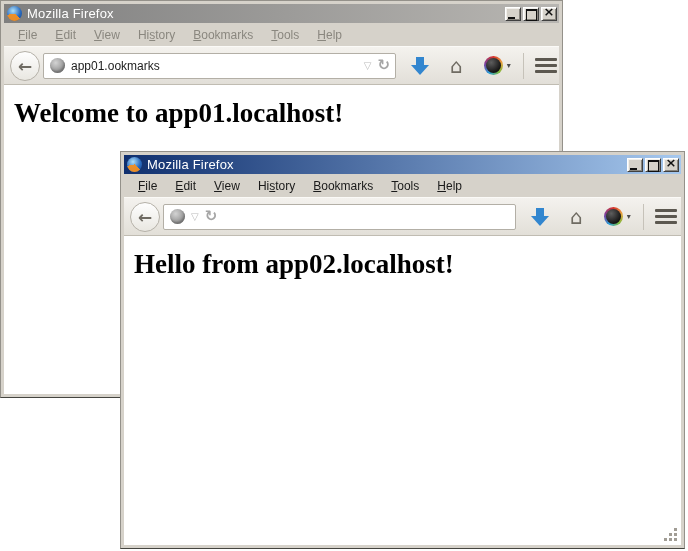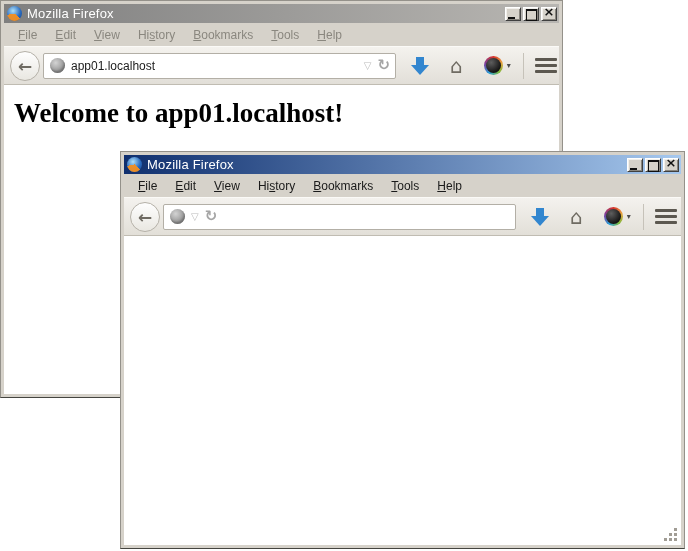--- a/index.html
+++ b/index.html
@@ -141,21 +141,21 @@
       <span class="menu-item"><span></span><span class="accel">B</span><span>ookmarks</span></span>
       <span class="menu-item"><span></span><span class="accel">T</span><span>ools</span></span>
       <span class="menu-item"><span></span><span class="accel">H</span><span>elp</span></span>
     </div>
   <div class="navbar">
     <span class="back-btn">
         <span class="glyph">←</span>
       </span>
     <span class="urlbar">
       <span class="globe-icon"></span>
-      <span class="url-text">app01.localhost</span>
+      <span class="url-text">app01.ookmarks</span>
       <span class="url-dropdown glyph">▽</span>
       <span class="reload-icon glyph">↻</span>
     </span>
     <span class="download-icon">
       <span class="dl-stem"></span>
       <span class="dl-head"></span>
     </span>
     <span class="home-icon glyph">⌂</span>
     <span class="search-icon"></span>
     <span class="search-caret glyph">▾</span>
@@ -209,15 +209,16 @@
     <span class="search-icon"></span>
     <span class="search-caret glyph">▾</span>
     <span class="nav-separator"></span>
     <span class="hamburger">
       <span class="bar"></span>
       <span class="bar"></span>
       <span class="bar"></span>
     </span>
   </div>
   <div class="content">
+    <h1>Hello from app02.localhost!</h1>
     <span class="resize-grip"></span>
   </div>
 </div>
 
 </body></html>

